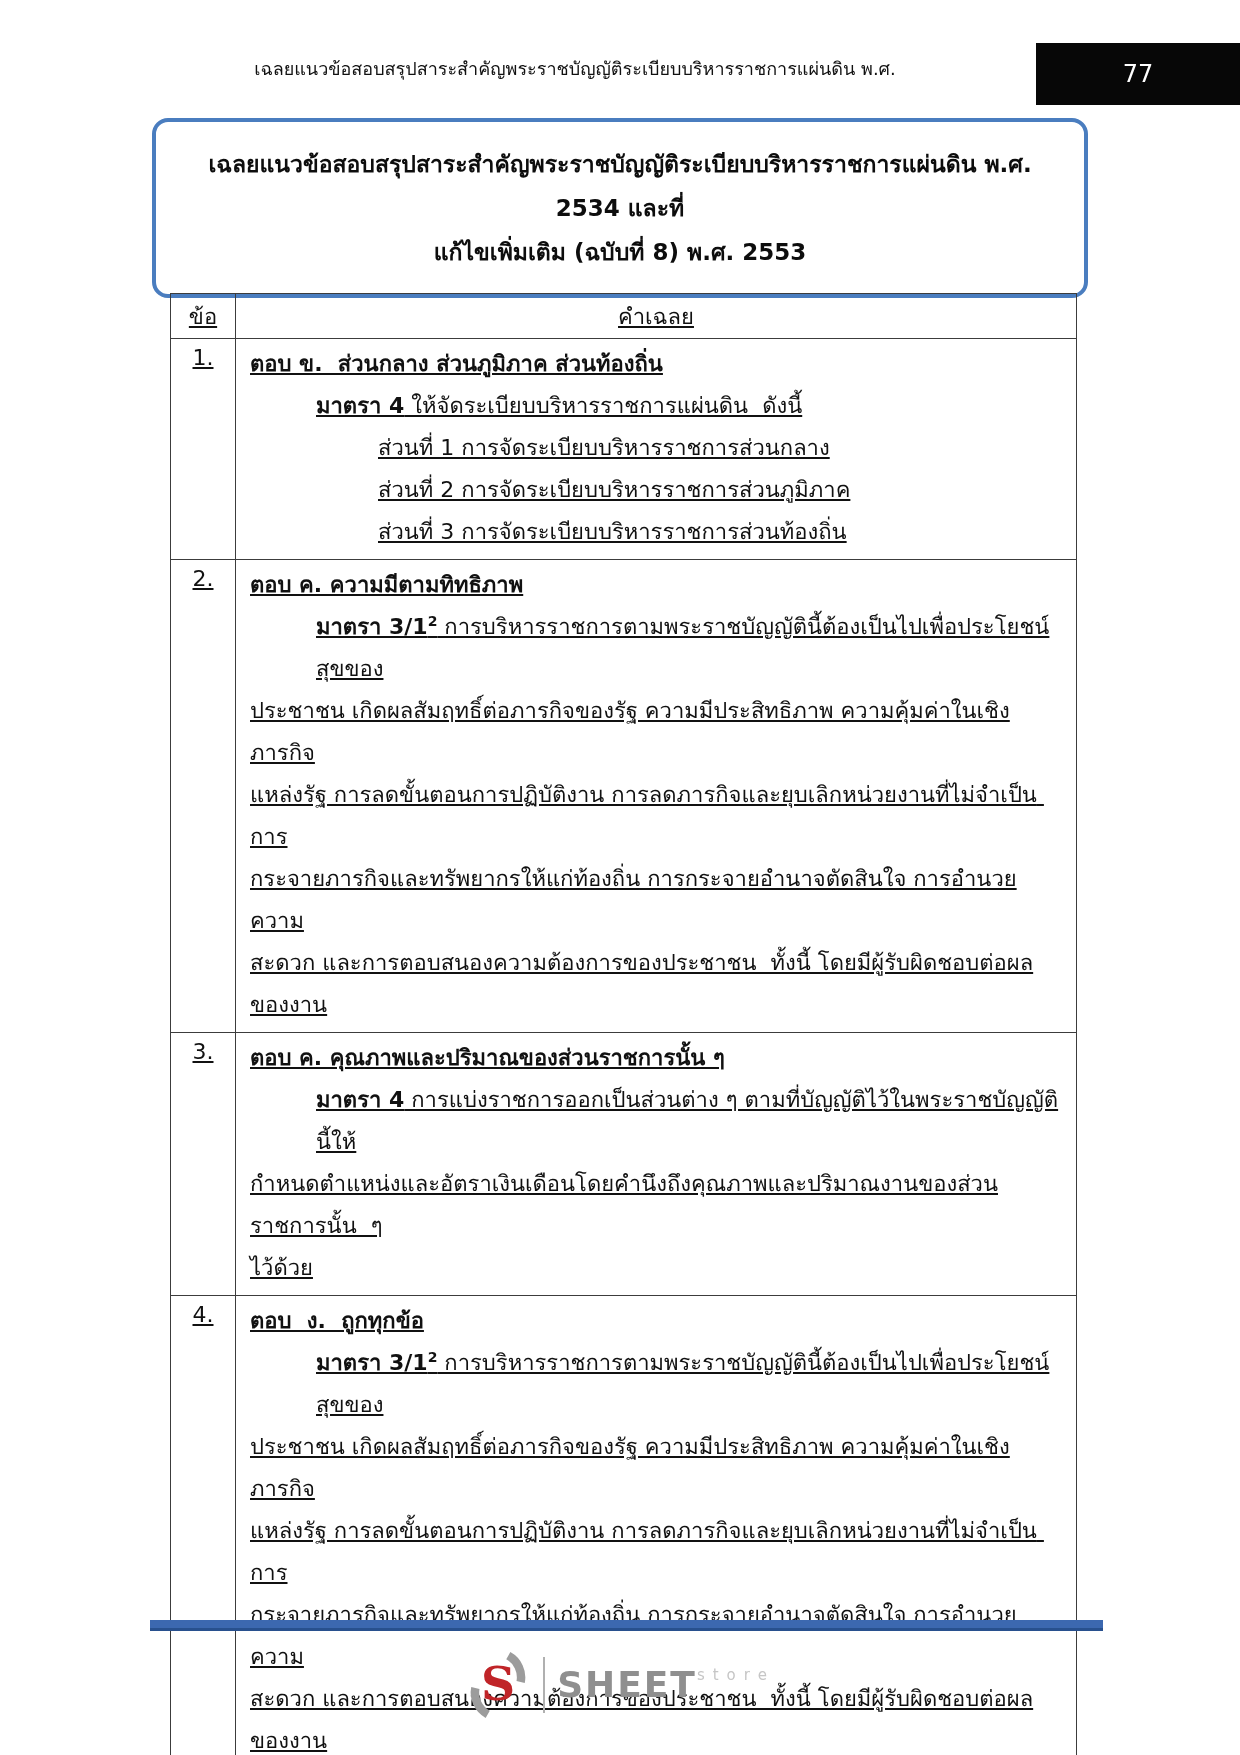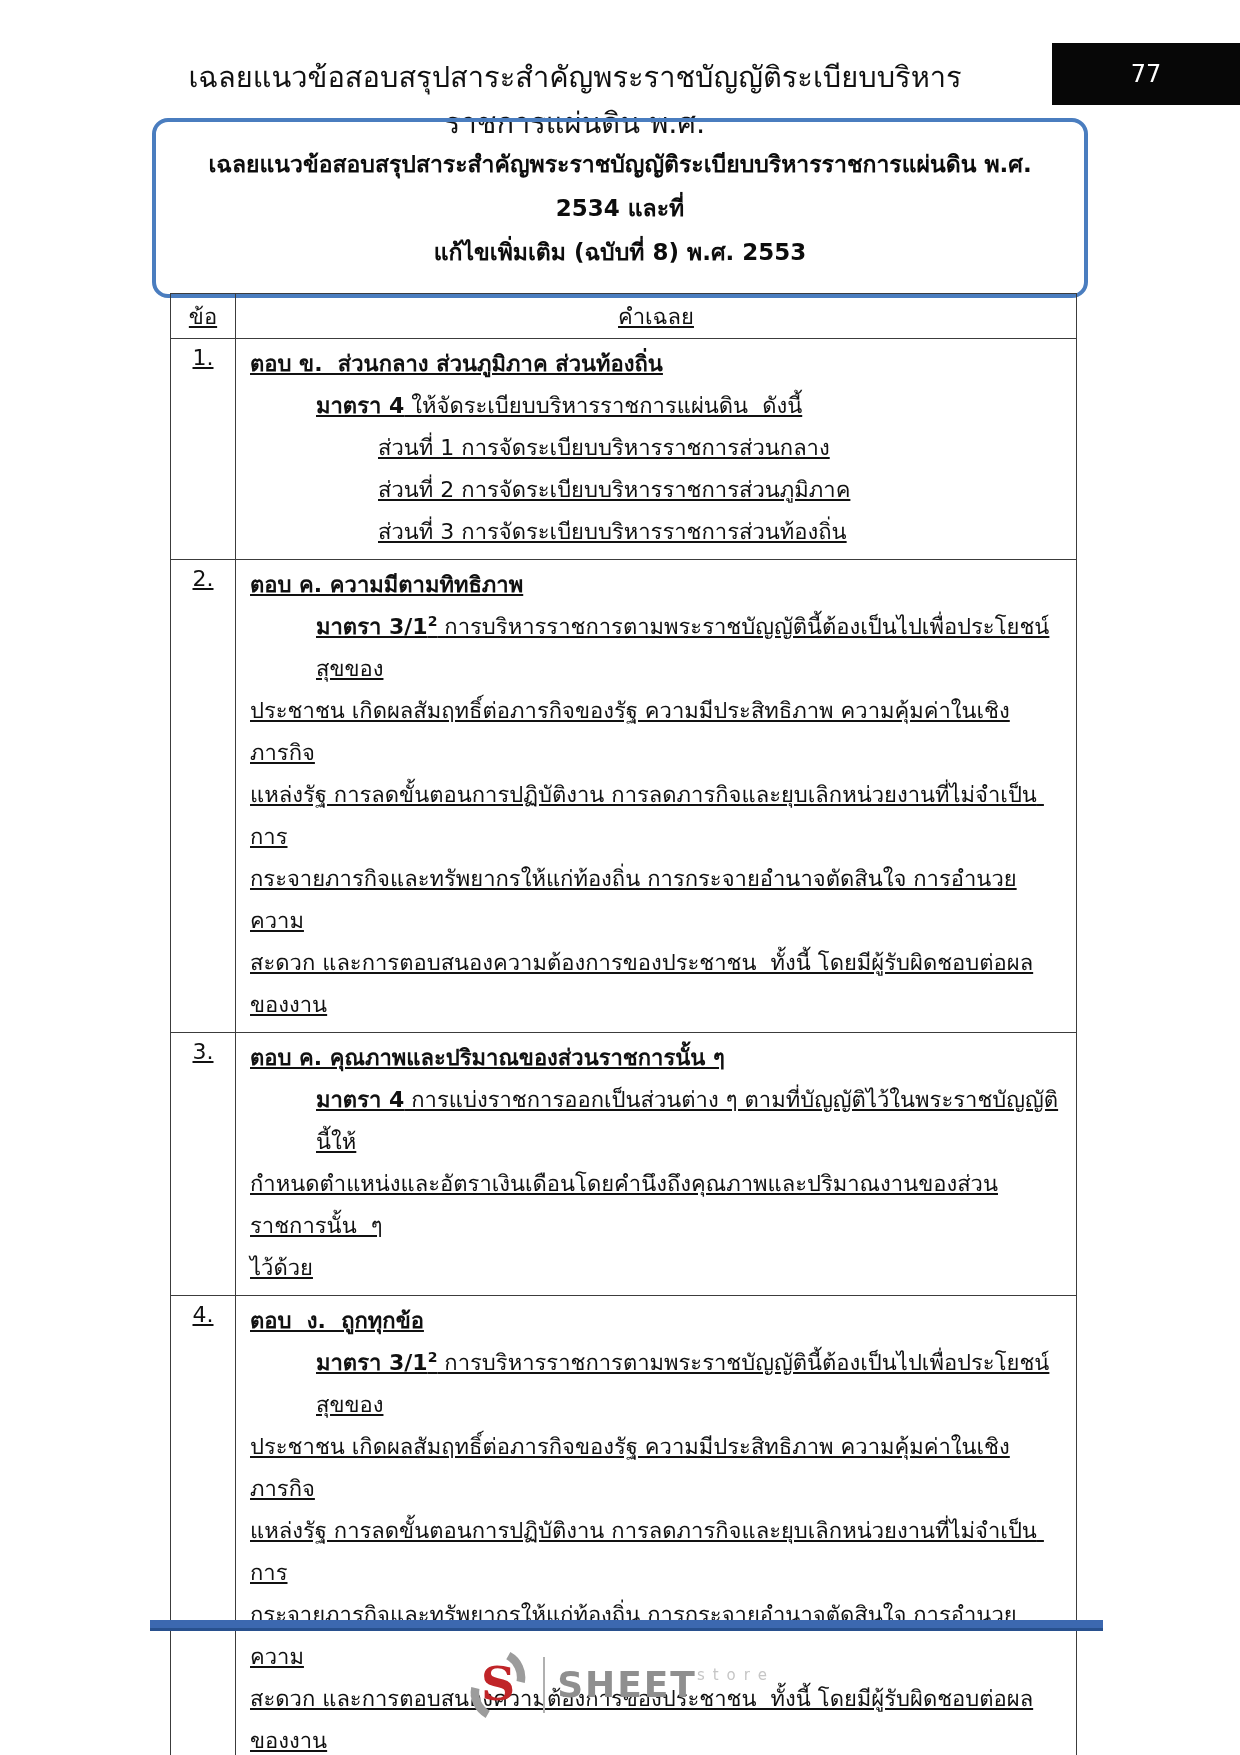--- a/index.html
+++ b/index.html
@@ -6,24 +6,24 @@
   .page {
     position:relative; width:1240px; height:1755px; margin:0 auto;
     background:#ffffff; color:#111;
     font-family:"DejaVu Sans","Liberation Sans",sans-serif;
     overflow:hidden;
   }
 
   
   .doc-header-title {
     position:absolute; top:54px; left:150px; width:850px;
-    text-align:center; font-size:29px; color:#111;
+    text-align:center; font-size:18px; color:#111;
   }
   .page-num-box {
-    position:absolute; top:43px; right:0; width:188px; height:62px;
+    position:absolute; top:43px; right:0; width:204px; height:62px;
     background:#070707; color:#ffffff;
     display:flex; align-items:center; justify-content:center;
     font-size:24px;
   }
 
   
   .title-box {
     position:absolute; top:118px; left:152px; width:936px; box-sizing:border-box;
     border:4px solid #4a7dbf; border-radius:16px;
     padding:20px 38px; text-align:center;

